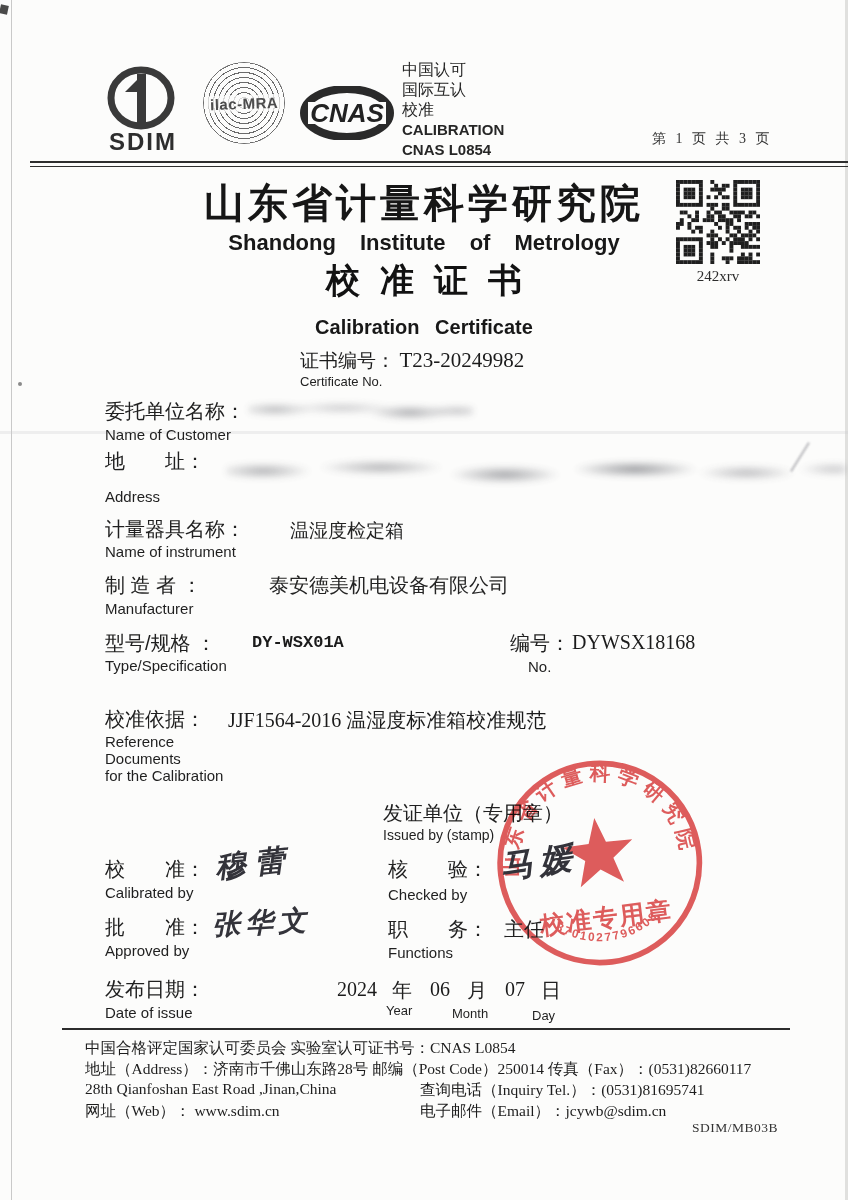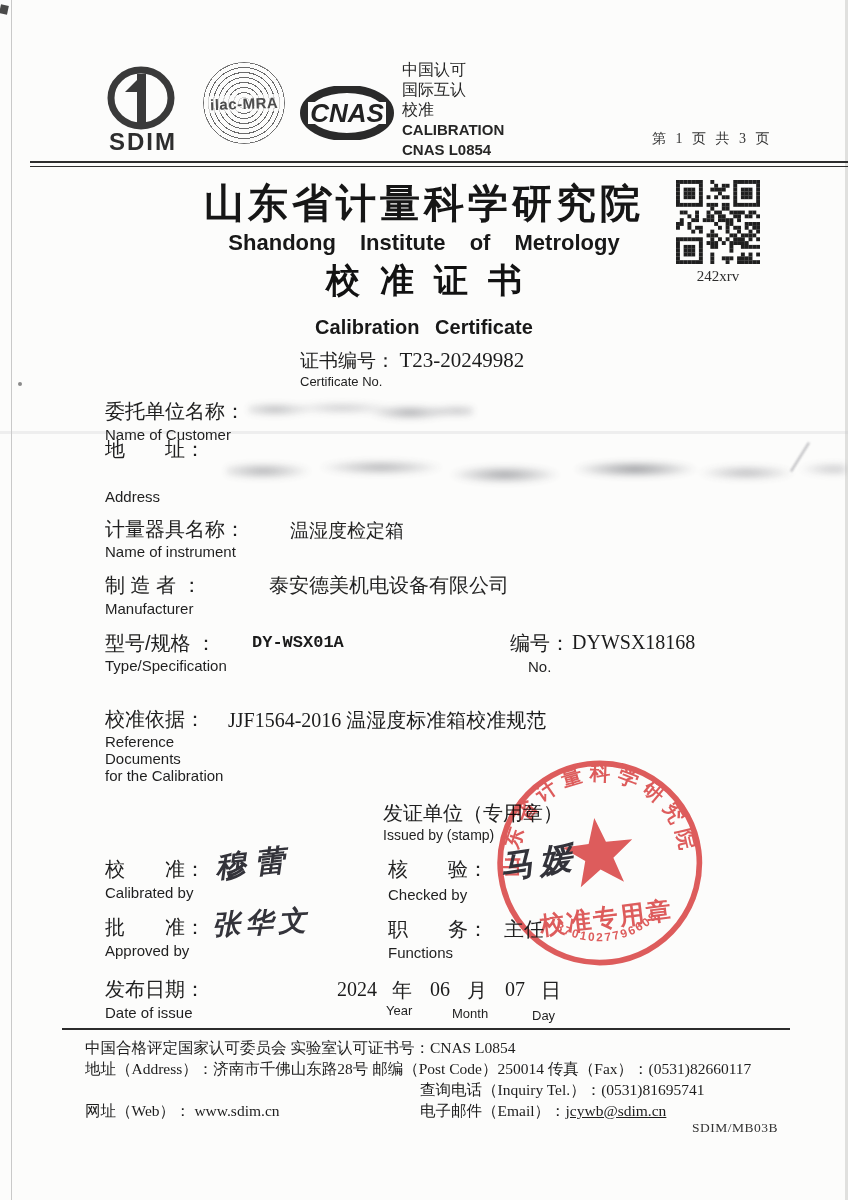--- a/index.html
+++ b/index.html
@@ -55,21 +55,21 @@
       radial-gradient(ellipse 80px 13px at 45% 60%, rgba(80,82,90,.6), transparent 70%),
       radial-gradient(ellipse 90px 12px at 66% 45%, rgba(70,72,80,.65), transparent 70%),
       radial-gradient(ellipse 70px 11px at 84% 55%, rgba(100,100,108,.5), transparent 70%),
       radial-gradient(ellipse 50px 10px at 98% 45%, rgba(120,120,128,.45), transparent 70%);
   }
   
   .stamp{opacity:.9; mix-blend-mode:multiply;}
   .hand{font-family:"DejaVu Sans",sans-serif; font-style:italic; font-weight:600; color:#33333a;}
   
   .foot{font-family:"Liberation Serif","DejaVu Serif",serif; font-size:15.5px; color:#1d1d1d; white-space:nowrap;}
-  .email-link{text-decoration:underline; cursor:pointer;text-align:right;}
+  .email-link{cursor:pointer;text-align:right;}
   .formcode{font-family:"Liberation Serif","DejaVu Serif",serif; font-size:13.5px; color:#333; letter-spacing:.5px;}
   
   .scan-l{left:11px; top:0; width:1px; height:1200px; background:#c9c9c9;}
   .scan-r{left:845px; top:0; width:3px; height:1200px; background:#e0e0de;}
   .band{left:0; top:431px; width:848px; height:3px; background:rgba(205,205,210,.3);}
   .speck1{left:0; top:5px; width:8px; height:9px; background:#4a4a4a; transform:rotate(12deg);}
   .speck2{left:18px; top:382px; width:4px; height:4px; background:#8a8a8a; border-radius:50%;}
   .pencil{left:799px; top:440px; width:2px; height:34px; background:#9a9aa0; transform:rotate(32deg); filter:blur(1px); opacity:.7;}
 </style>
 </head>
@@ -372,21 +372,21 @@
   <div class="abs" style="left:300px; top:348px;">
     <span class="certno-label">证书编号：</span>
     <span class="certno-val">T23-20249982</span>
   </div>
   <div class="abs sub-en" style="left:300px; top:374px; font-size:13px;">Certificate No.</div>
 
   <div class="abs f-cn" style="left:105px; top:398px;">委托单位名称：</div>
   <div class="abs smudge smudge-a" style="left:248px; top:396px; width:225px; height:30px;"></div>
   <div class="abs f-en" style="left:105px; top:426px;">Name of Customer</div>
 
-  <div class="abs f-cn" style="left:105px; top:436px;">地　　址：</div>
+  <div class="abs f-cn" style="left:105px; top:448px;">地　　址：</div>
   <div class="abs smudge smudge-b" style="left:226px; top:453px; width:620px; height:36px;"></div>
   <div class="abs f-en" style="left:105px; top:488px;">Address</div>
 
   <div class="abs f-cn" style="left:105px; top:516px;">计量器具名称：</div>
   <div class="abs f-val" style="left:290px; top:518px;">温湿度检定箱</div>
   <div class="abs f-en" style="left:105px; top:543px;">Name of instrument</div>
 
   <div class="abs f-cn" style="left:105px; top:572px;">制 造 者 ：</div>
   <div class="abs f-val" style="left:245px; top:572px; font-size:20px;margin-left:24px;">泰安德美机电设备有限公司</div>
   <div class="abs f-en" style="left:105px; top:600px;">Manufacturer</div>
@@ -453,20 +453,21 @@
   <div class="abs serif-val" style="left:505px; top:978px; font-size:20px;">07</div>
   <div class="abs f-cn" style="left:541px; top:977px;">日</div>
   <div class="abs f-en" style="left:386px; top:1003px; font-size:13px;">Year</div>
   <div class="abs f-en" style="left:452px; top:1006px; font-size:13px;">Month</div>
   <div class="abs f-en" style="left:532px; top:1008px; font-size:13px;">Day</div>
 
   <div class="abs" style="left:62px; top:1028px; width:728px; height:2px; background:#2c2c2c;"></div>
 
   <div class="abs foot" style="left:85px; top:1038px;">中国合格评定国家认可委员会 实验室认可证书号：CNAS L0854</div>
   <div class="abs foot" style="left:85px; top:1059px;">地址（Address）：济南市千佛山东路28号  邮编（Post Code）250014 传真（Fax）：(0531)82660117</div>
+  <div class="abs foot" style="left:85px; top:1080px;">28th Qianfoshan East Road ,Jinan,China</div>
   <div class="abs foot" style="left:420px; top:1080px;">查询电话（Inquiry Tel.）：(0531)81695741</div>
   <div class="abs foot" style="left:85px; top:1101px;">
     <span>网址（Web）： </span><span>www.sdim.cn</span>
   </div>
   <div class="abs foot" style="left:420px; top:1101px;">
     <span>电子邮件（Email）：</span><span class="email-link">jcywb@sdim.cn</span>
   </div>
 
   <div class="abs formcode" style="left:692px; top:1120px;">SDIM/MB03B</div>
 

